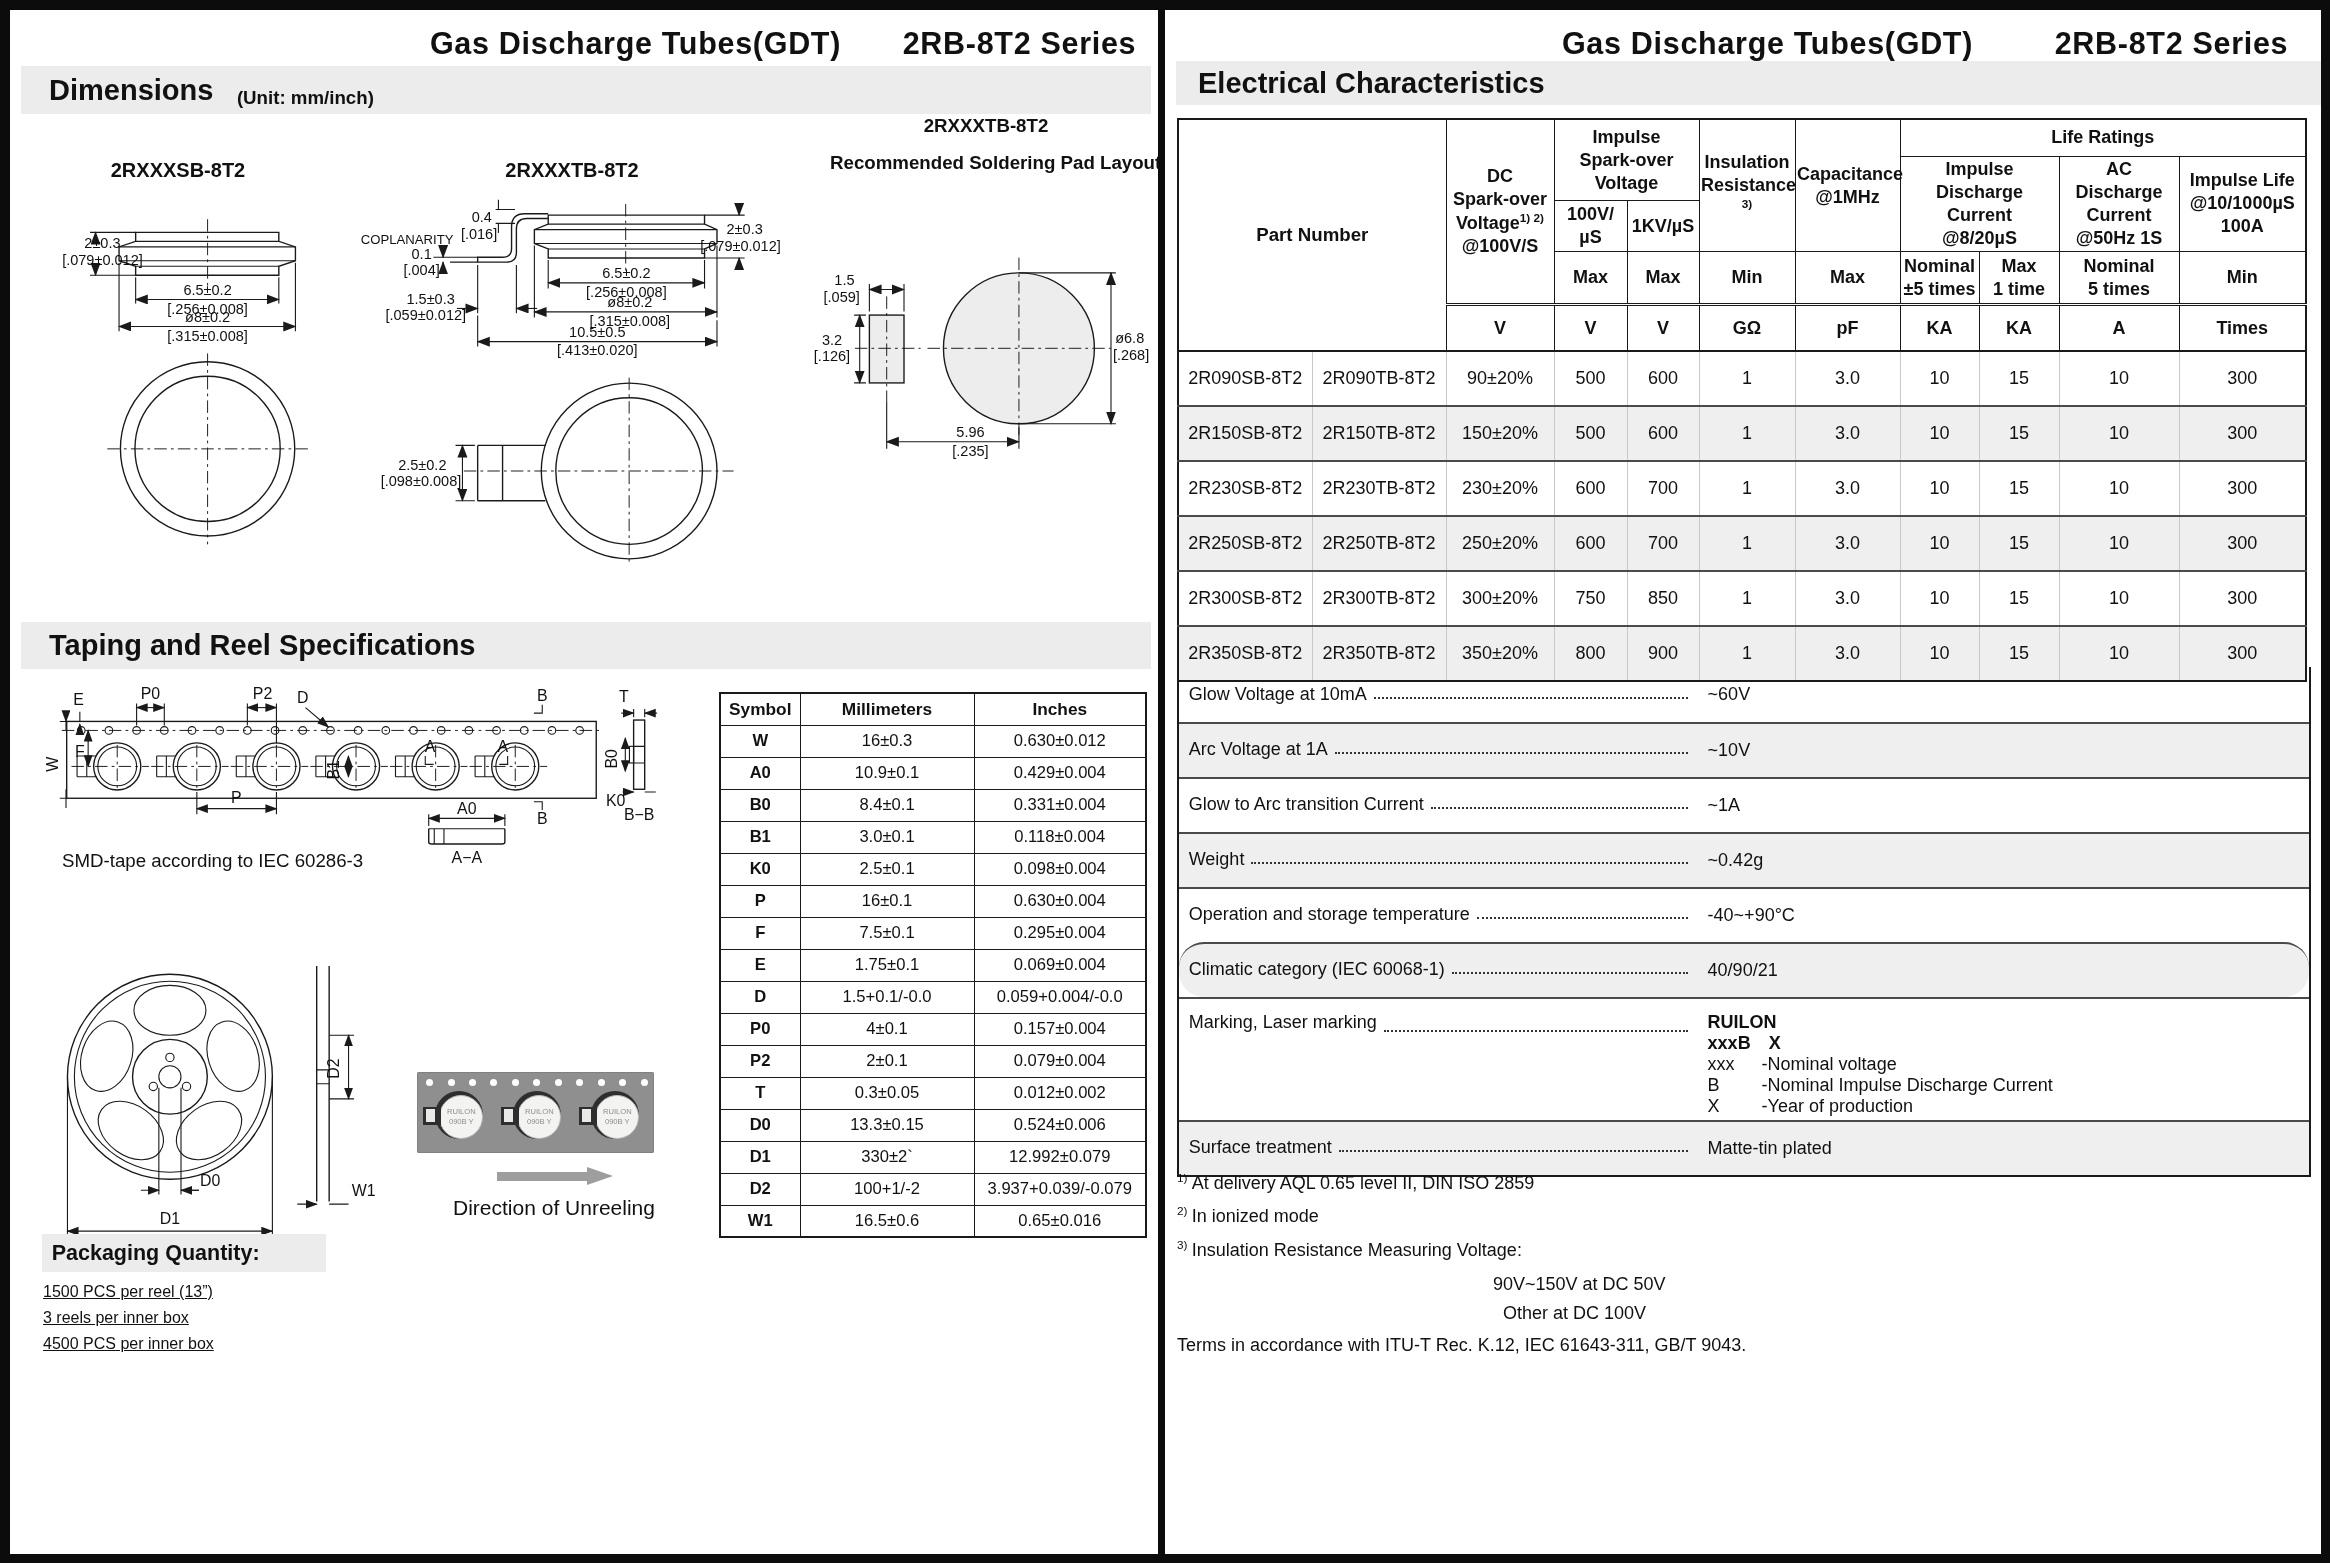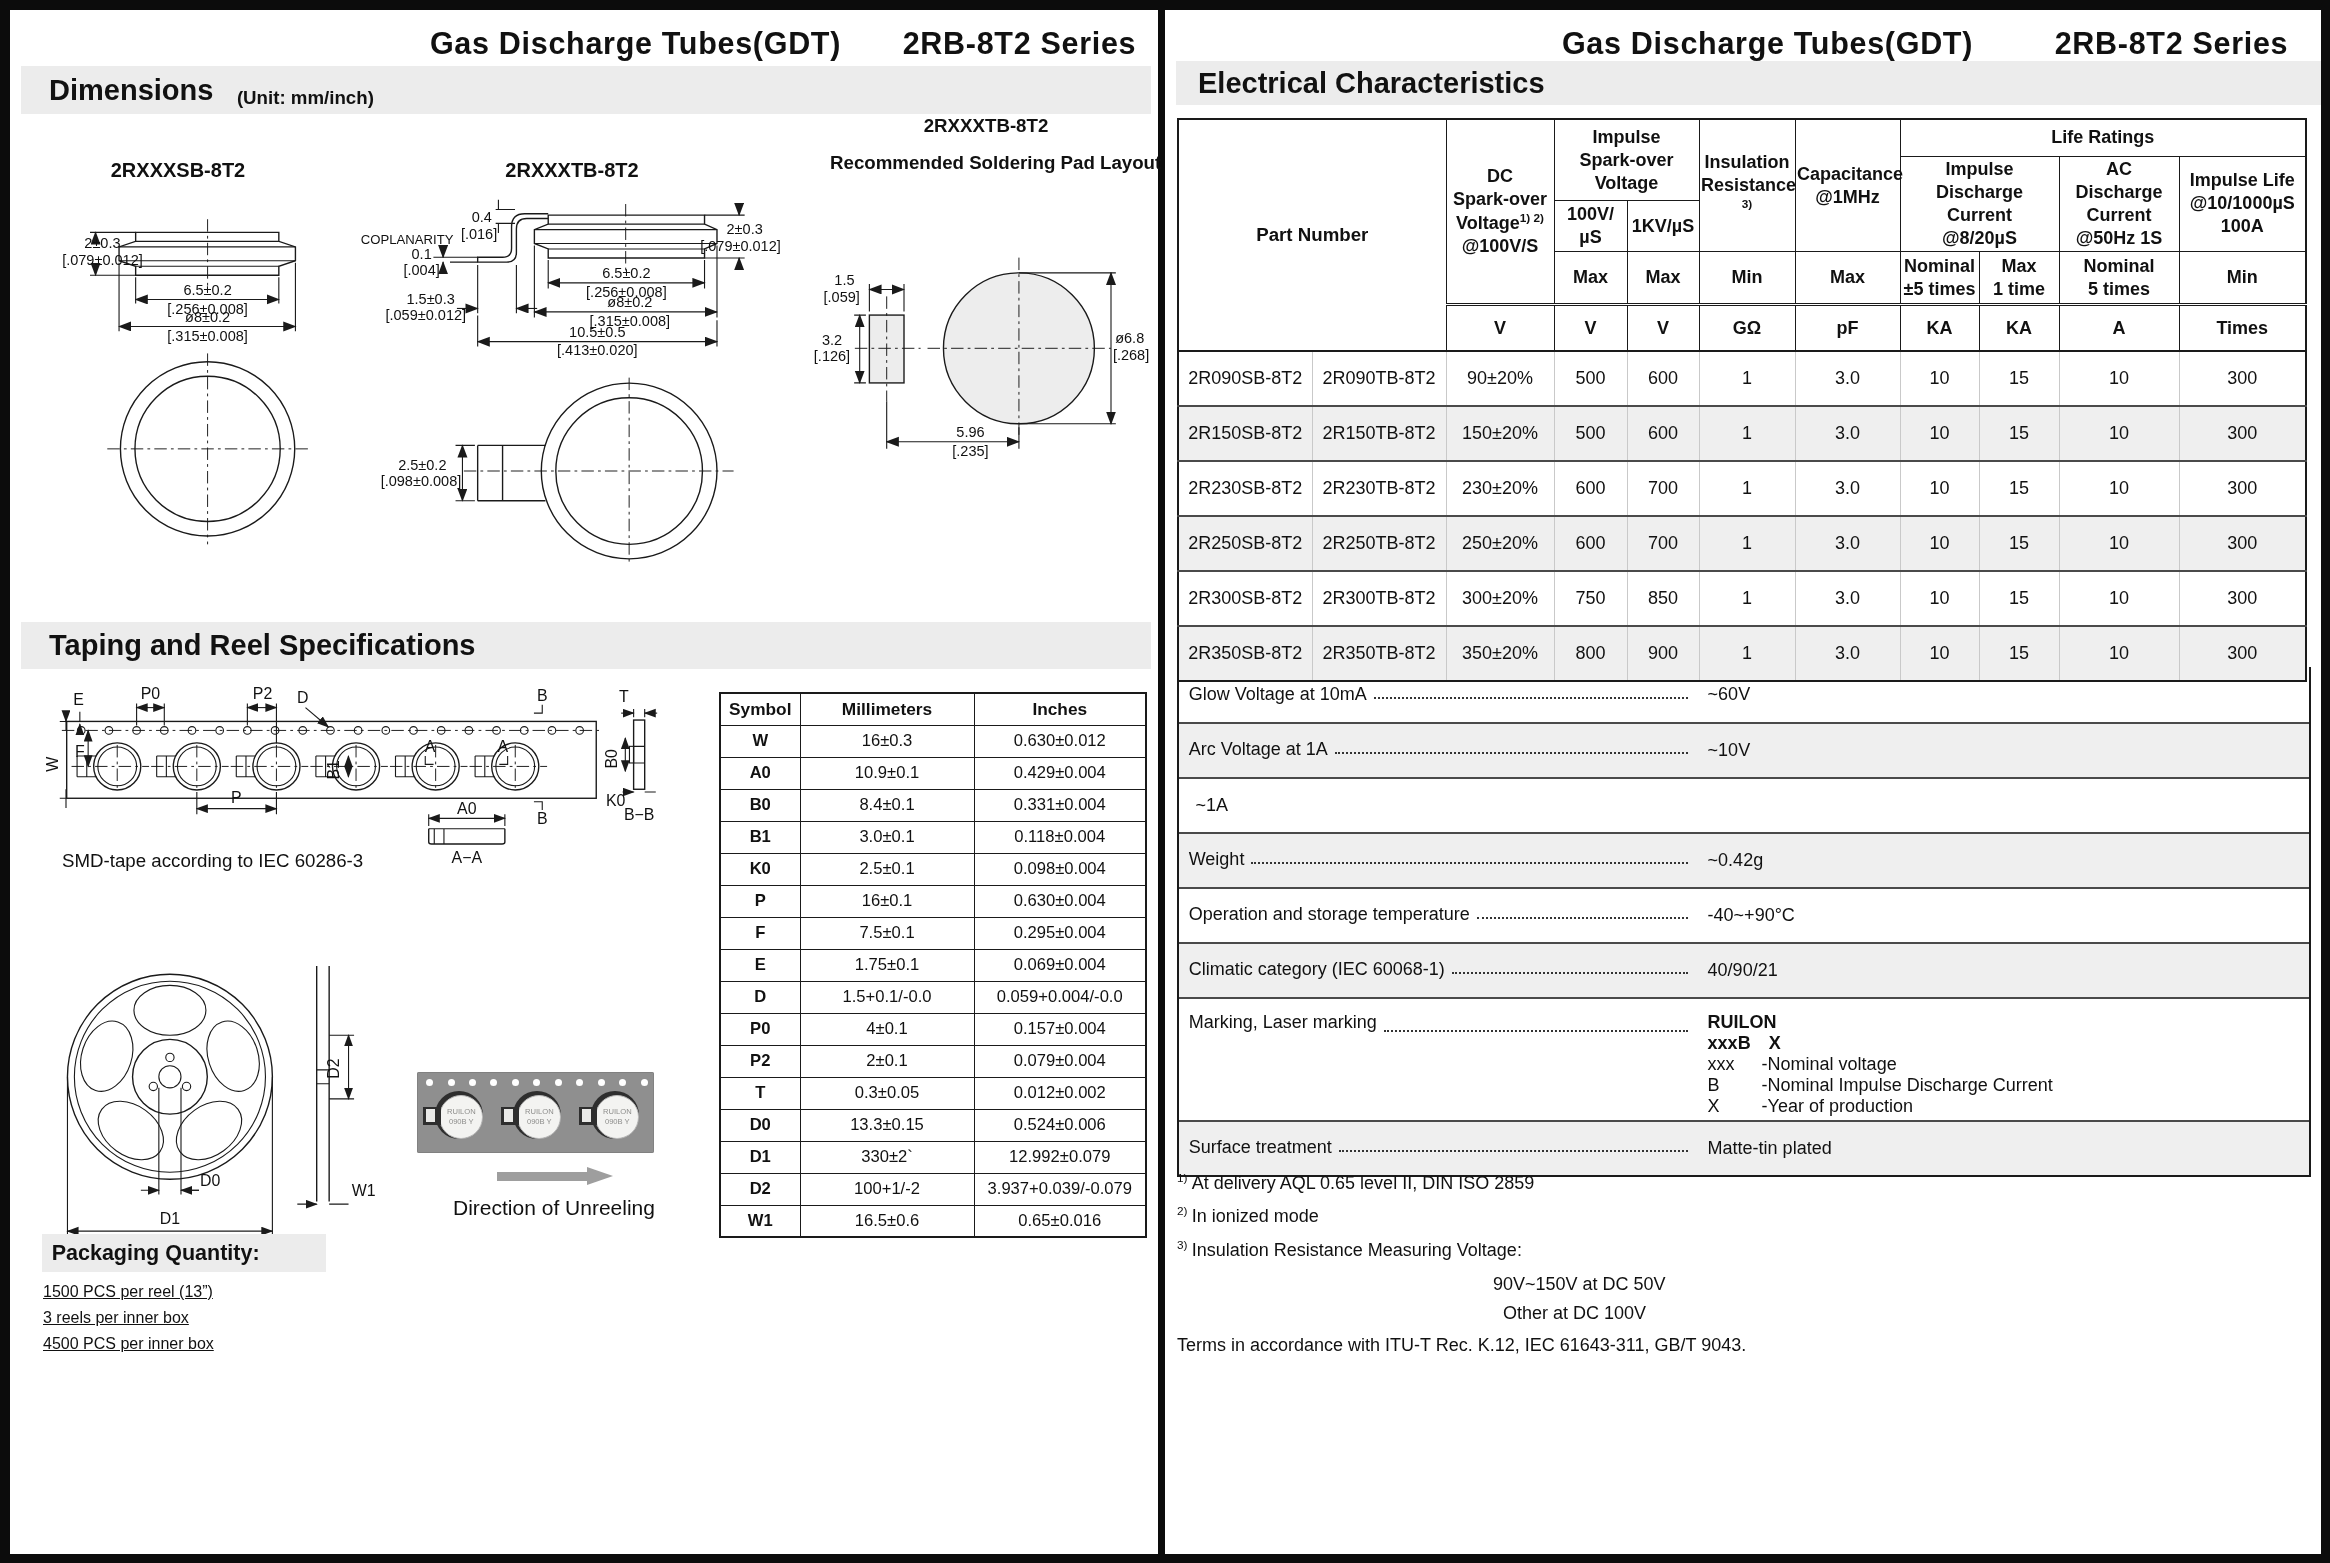--- a/index.html
+++ b/index.html
@@ -772,20 +772,24 @@
       <div class="char-row alt" style="height: 55px;">
         <div class="lblwrap">
           <span class="lbl">Arc Voltage at 1A</span>
           <span class="dots"></span>
         </div>
         <div class="val">
           <span>~10V</span>
         </div>
       </div>
       <div class="char-row" style="height: 55px;">
+        <div class="lblwrap">
+          <span class="lbl">Glow to Arc transition Current</span>
+          <span class="dots"></span>
+        </div>
         <div class="val">
           <span>~1A</span>
         </div>
       </div>
       <div class="char-row alt" style="height: 55px;">
         <div class="lblwrap">
           <span class="lbl">Weight</span>
           <span class="dots"></span>
         </div>
         <div class="val">
@@ -794,21 +798,21 @@
       </div>
       <div class="char-row" style="height: 55px;">
         <div class="lblwrap">
           <span class="lbl">Operation and storage temperature</span>
           <span class="dots"></span>
         </div>
         <div class="val">
           <span>-40~+90°C</span>
         </div>
       </div>
-      <div class="char-row alt" style="height: 55px;">
+      <div class="char-row alt" style="height: 55px; border-radius: 25px;">
         <div class="lblwrap">
           <span class="lbl">Climatic category (IEC 60068-1)</span>
           <span class="dots"></span>
         </div>
         <div class="val">
           <span>40/90/21</span>
         </div>
       </div>
       <div class="char-row topalign" style="height: 123px;">
         <div class="lblwrap" style="align-items: flex-start;">

